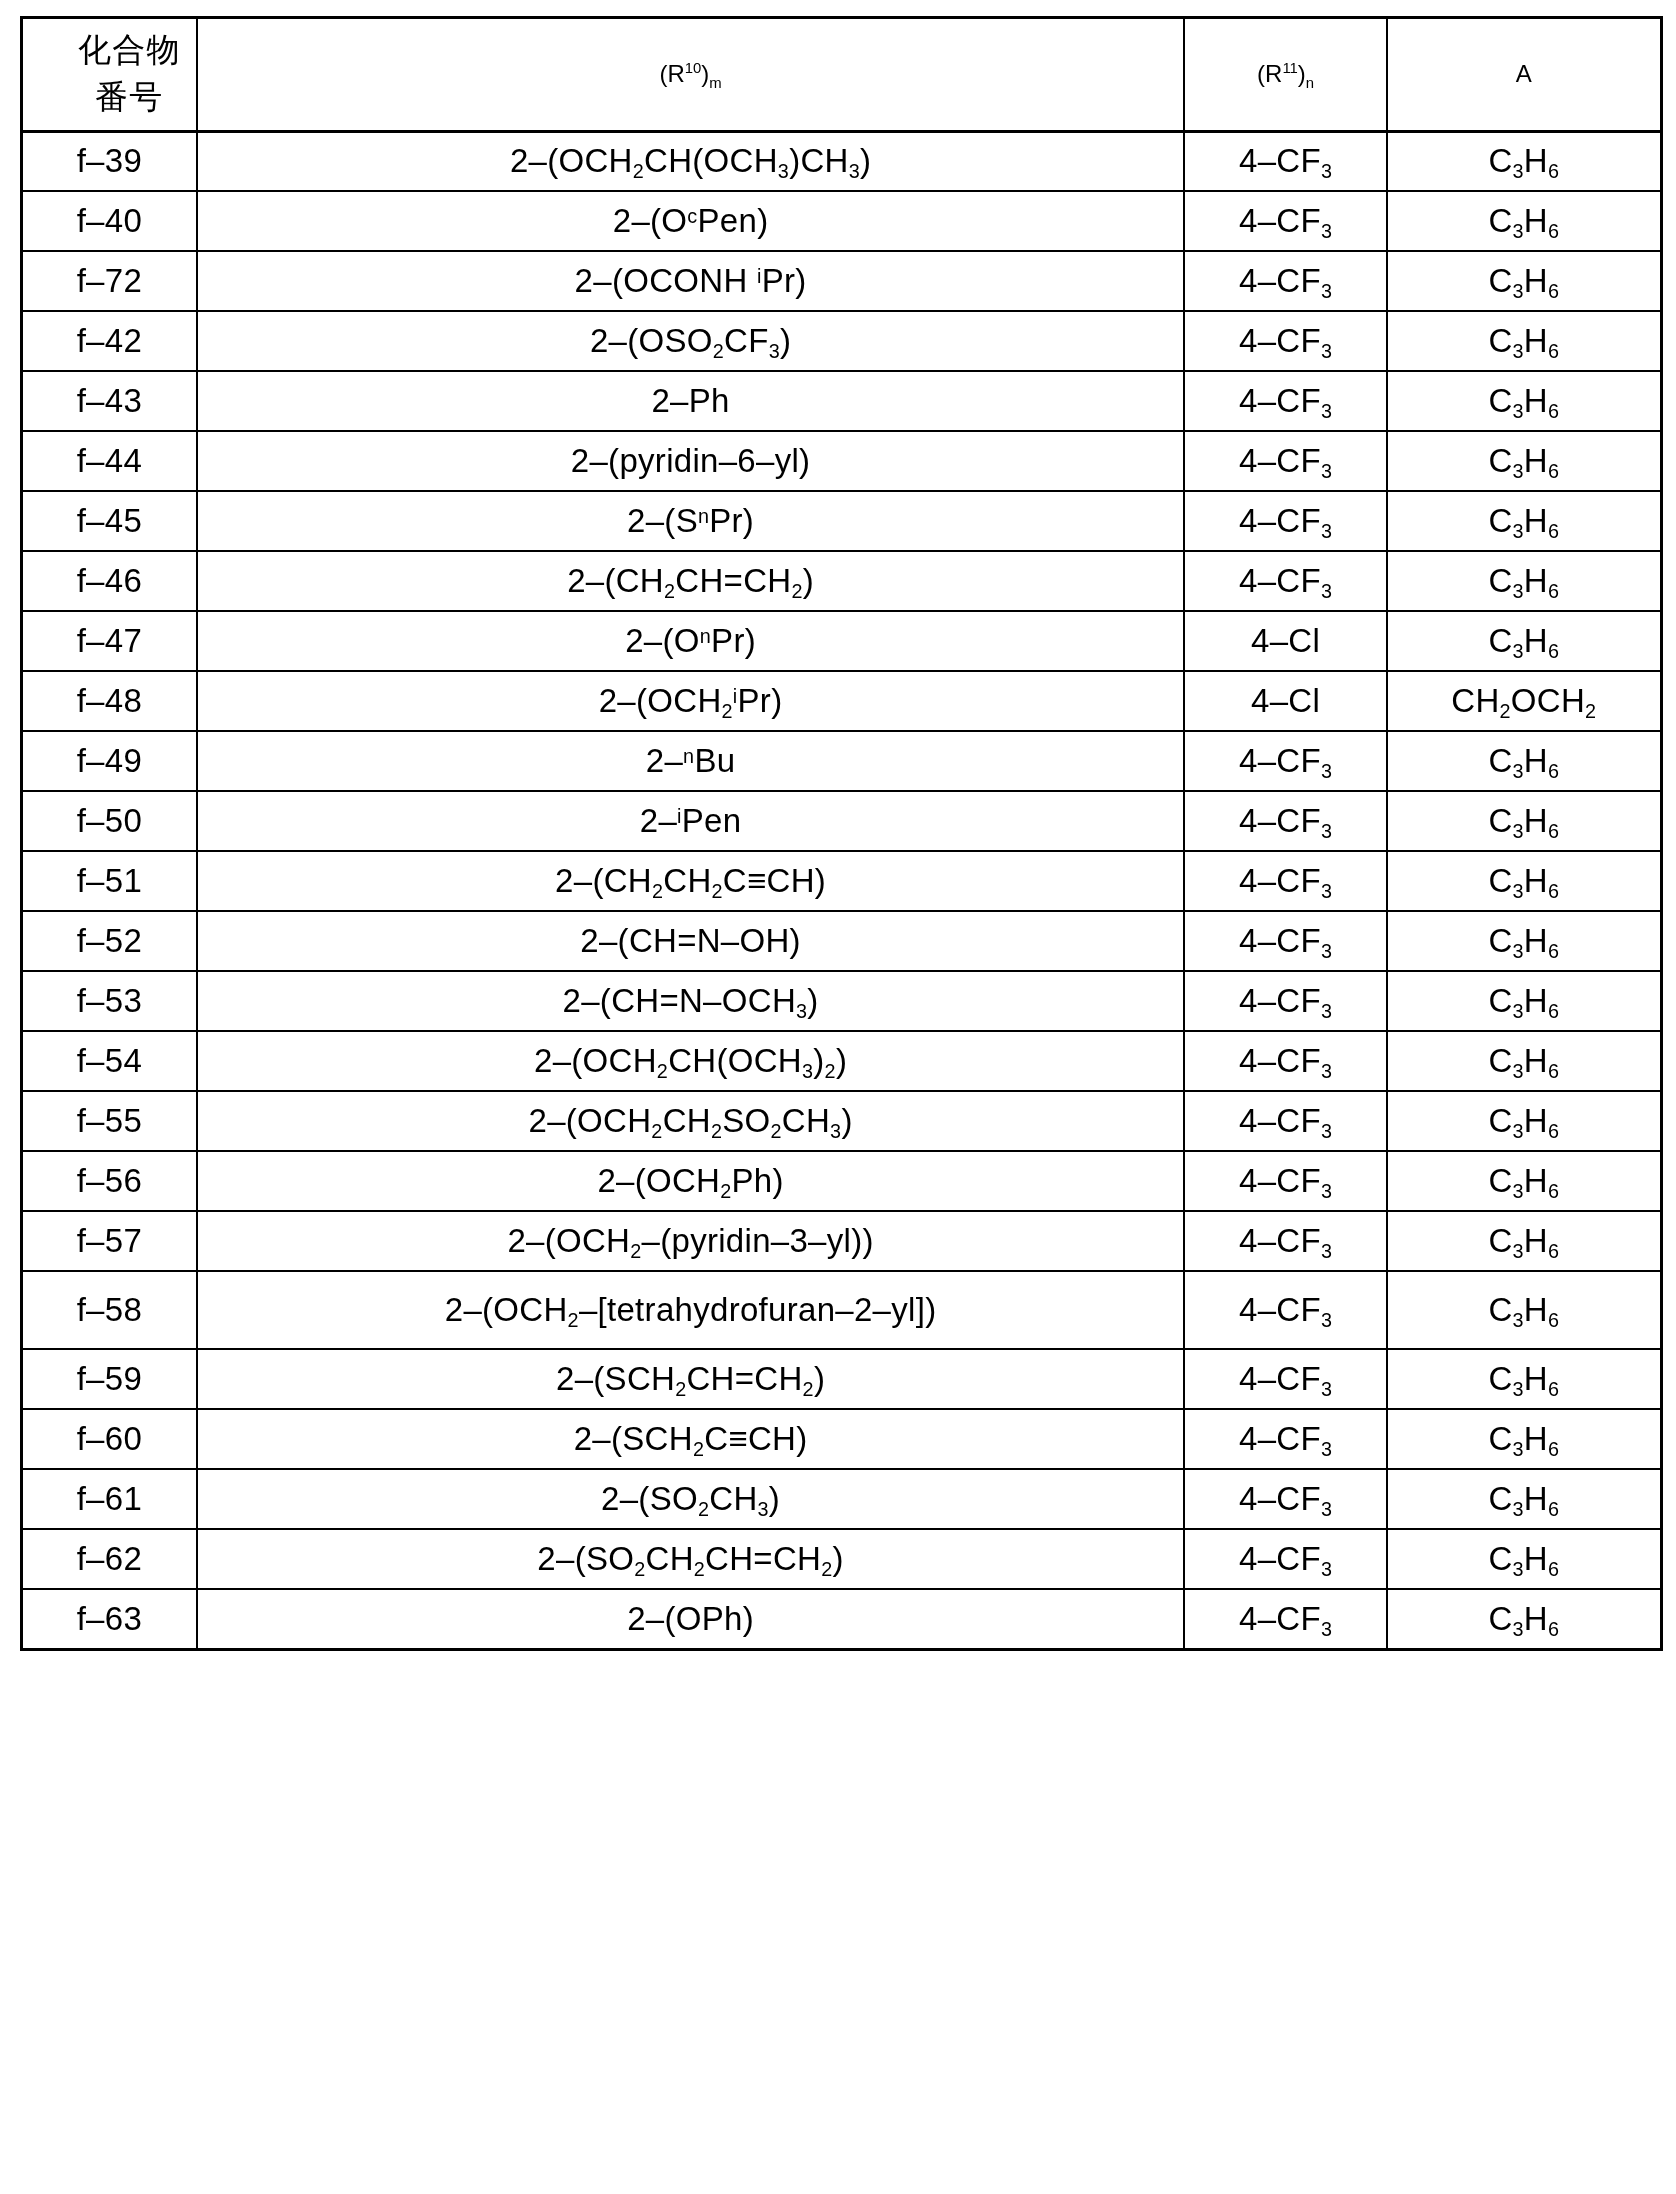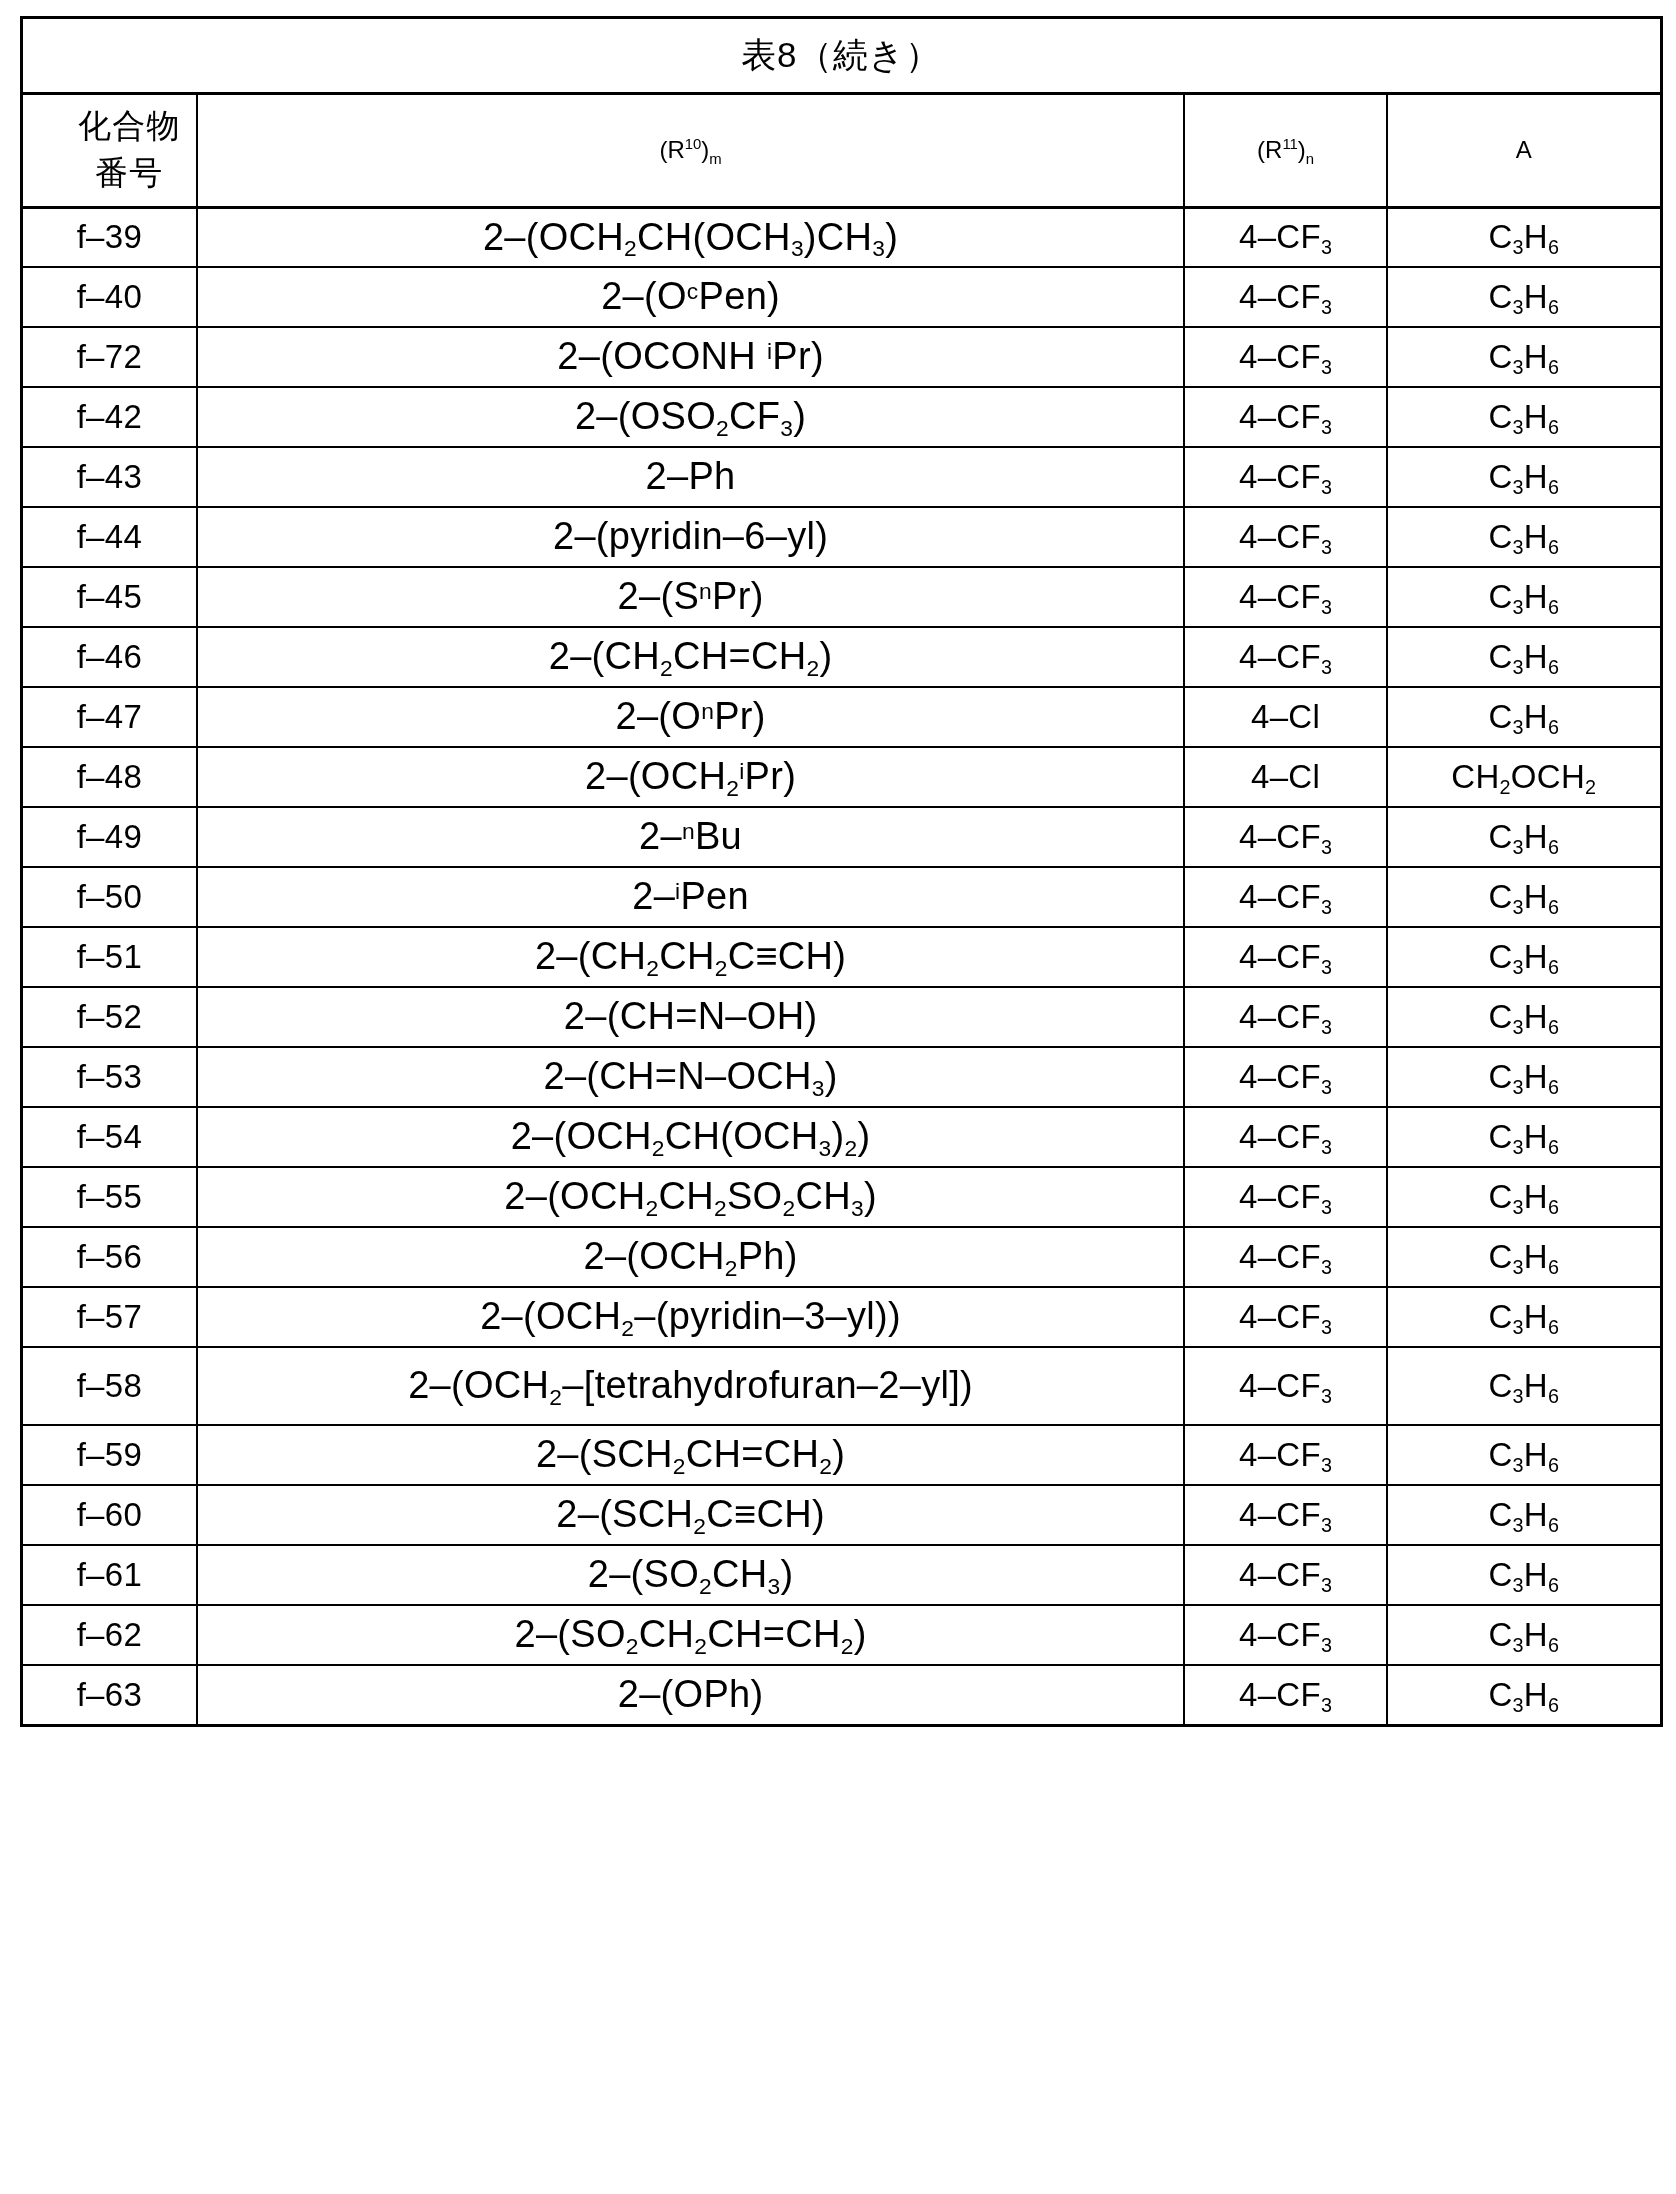--- a/index.html
+++ b/index.html
@@ -76,21 +76,21 @@
 
   
   tbody tr { height: 60px; }
   tbody tr.tall { height: 78px; }
 
   td.cell {
     font-size: 33px;
     letter-spacing: 0.3px;
   }
   td.cell-no   { font-size: 33px; }
-  td.cell-r10  { font-size: 38px; margin-left: 20px; }
+  td.cell-r10  { font-size: 33px; margin-left: 20px; }
   td.cell-r11  { font-size: 33px; }
   td.cell-a    { font-size: 33px; }
 
   
   .f { white-space: nowrap; }
   .f sub {
     font-size: 0.60em;
     vertical-align: baseline;
     position: relative;
     top: 0.30em;
@@ -112,25 +112,20 @@
   <table class="patent-table">
     <colgroup>
       <col class="c-no">
       <col class="c-r10">
       <col class="c-r11">
       <col class="c-a">
     </colgroup>
 
     <thead>
       <tr>
-        <td class="title-cell" colspan="4">
-          <span class="ttl">表8（続き）</span>
-        </td>
-      </tr>
-      <tr>
         <th class="hdr-cell jp">
           <span class="l1">化合物</span>
           <span class="l2">番号</span>
         </th>
         <th class="hdr-cell">
           <span class="sym">(R<sup>10</sup>)<sub>m</sub></span>
         </th>
         <th class="hdr-cell">
           <span class="sym">(R<sup>11</sup>)<sub>n</sub></span>
         </th>

